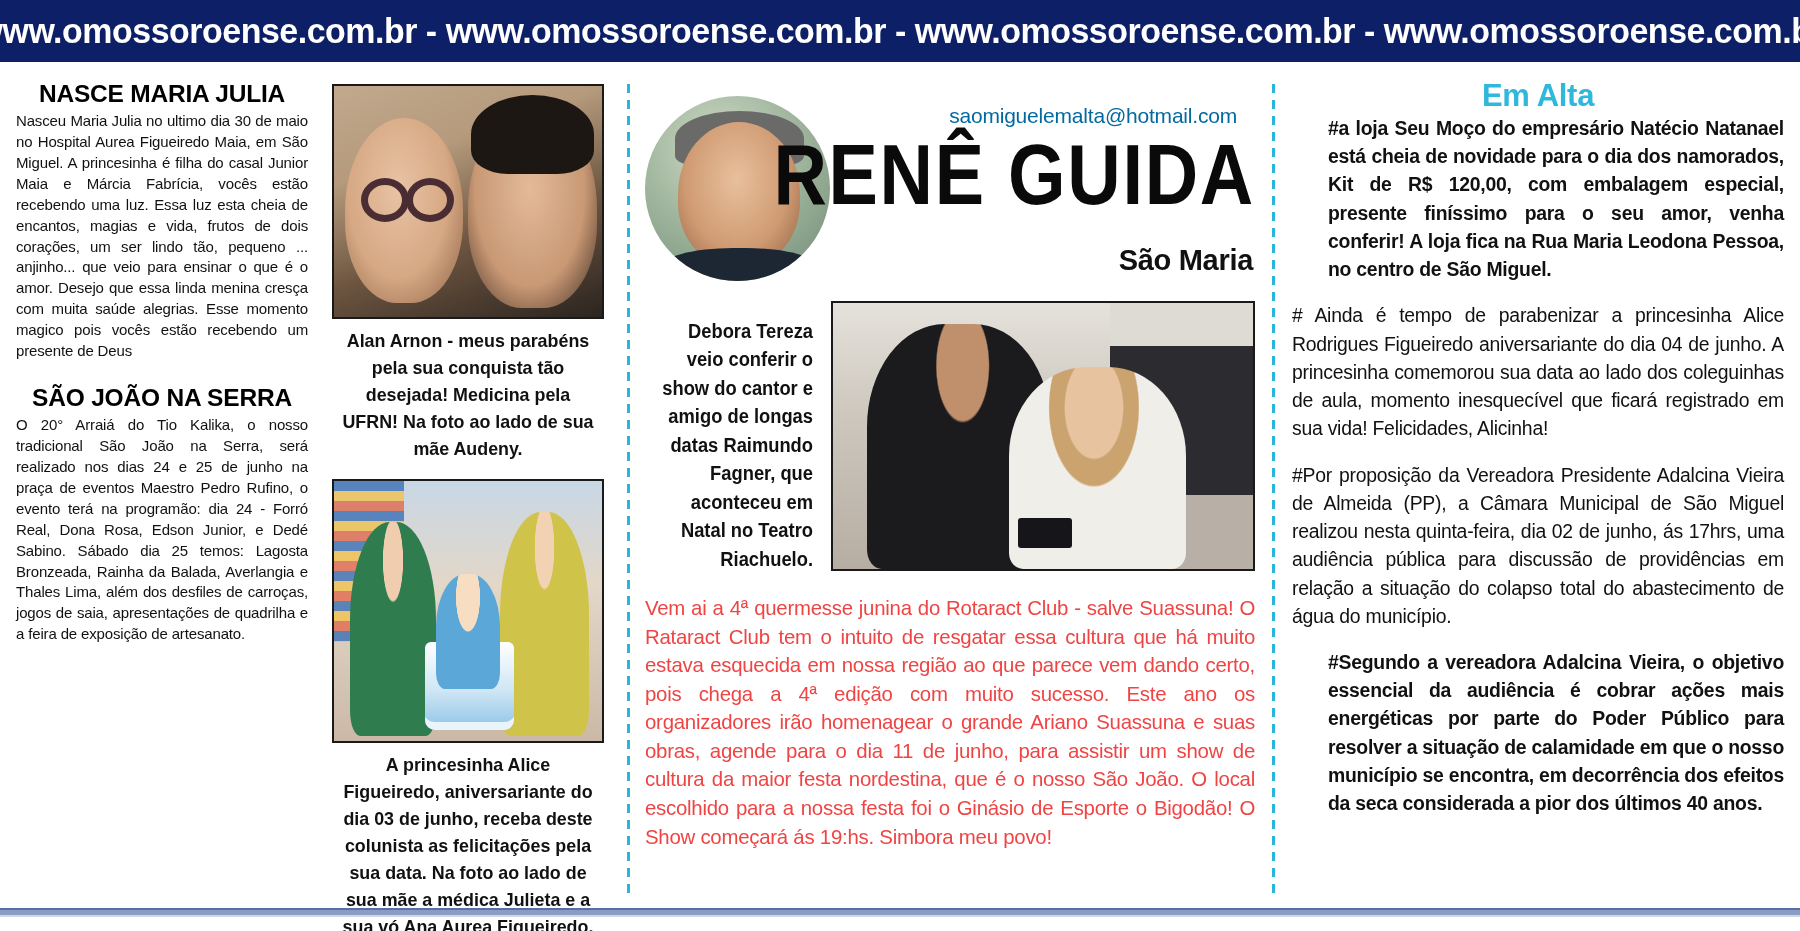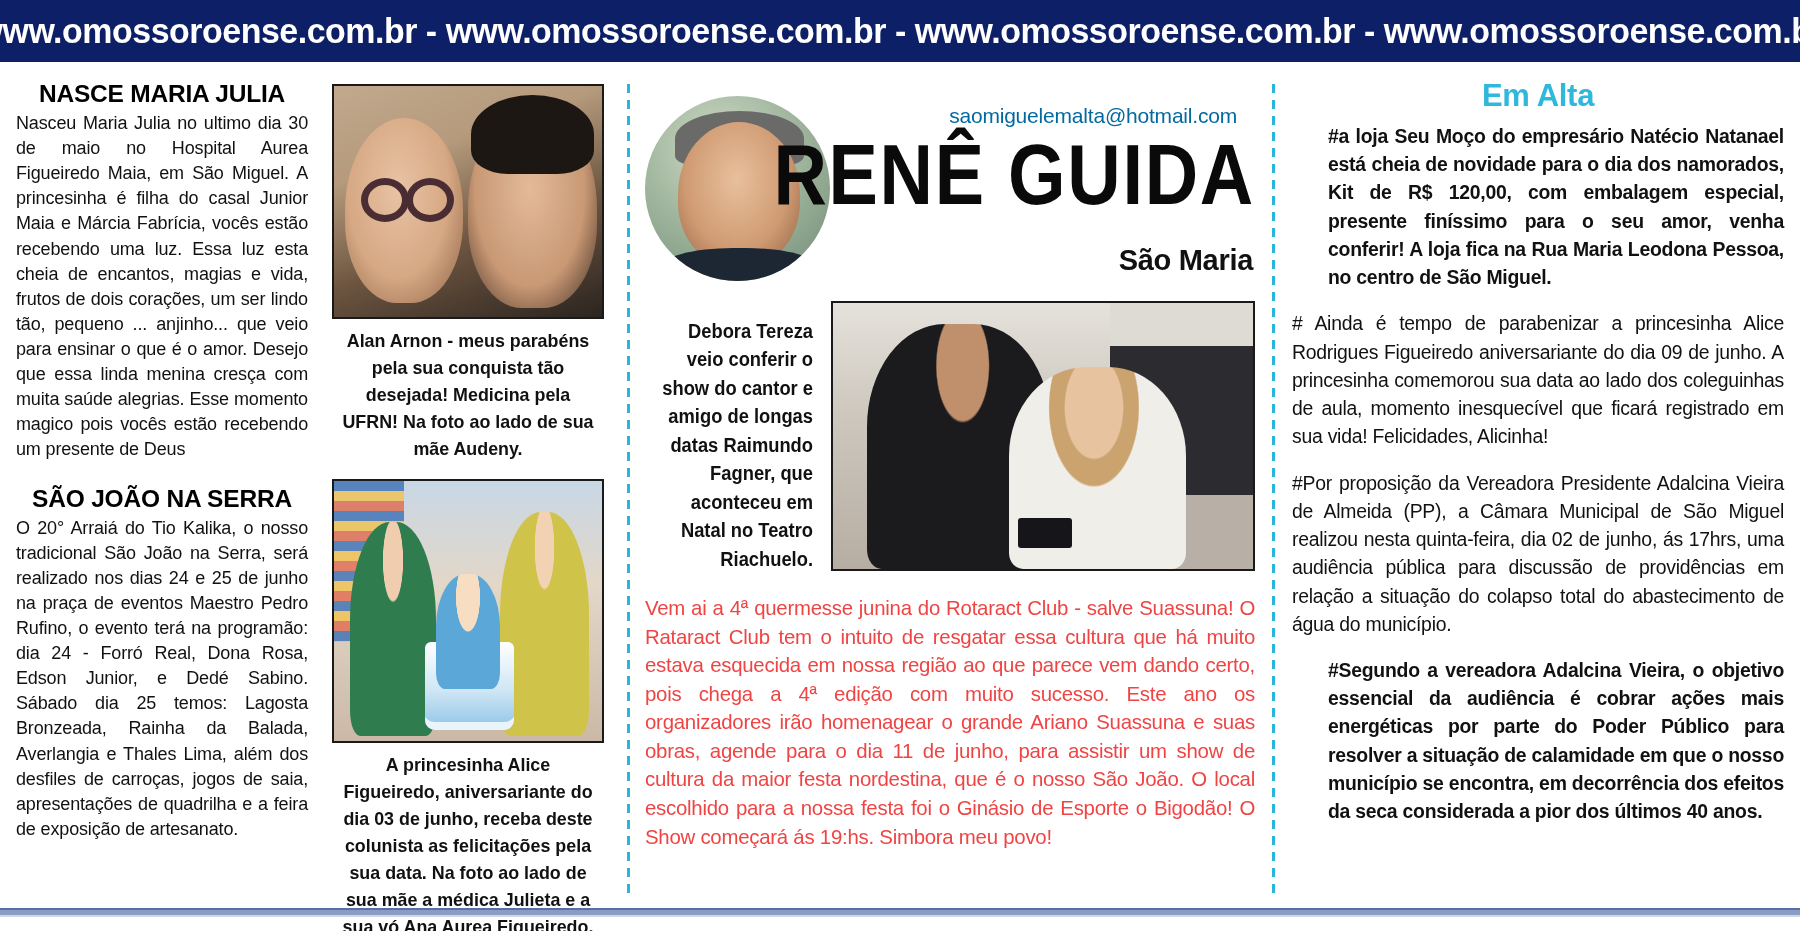--- a/index.html
+++ b/index.html
@@ -51,21 +51,21 @@
   }
 
   
   .c1 { left: 16px; width: 292px; }
   .hd1 {
     text-align: center; font-weight: 700; font-size: 24.5px;
     font-family: "Liberation Sans", sans-serif;
     letter-spacing: -0.2px; color: #000; margin-bottom: 3px;
   }
   .body1 {
-    font-size: 18px; line-height: 1.395; text-align: justify;
+    font-size: 15px; line-height: 1.395; text-align: justify;
     text-align-last: left; color: #111; hyphens: manual;
     font-family: "Liberation Sans", sans-serif; letter-spacing: -0.15px;
   }
   .gap { height: 22px; }
 
   
   .c2 { left: 332px; width: 272px; }
   .photo {
     width: 272px; border: 2px solid #1a1a1a; display: block;
     position: relative; overflow: hidden;
@@ -200,21 +200,21 @@
   }
   .body3 {
     font-size:20.4px; line-height:1.40; text-align:justify; text-align-last:left;
     color:#ef4444; letter-spacing:-0.25px; margin-top:6px;
   }
 
   
   .c4 { left: 1292px; width: 492px; }
   .hd4 {
     text-align:center; font-weight:700; font-size:31px; color:#2fb8dc;
-    letter-spacing:-0.3px; margin-bottom:8px;
+    letter-spacing:-0.3px; 
     font-family:"Liberation Sans", sans-serif;
   }
   .body4 {
     font-size:19.4px; line-height:1.455; text-align:justify; text-align-last:left;
     color:#111; font-weight:700; letter-spacing:-0.25px;
     margin-bottom: 18px;
     font-family:"Liberation Sans", sans-serif;
   }
   .body4.light { font-weight:400; }
   .body4.semi { font-weight:700;margin-left:36px; }
@@ -281,21 +281,21 @@
       </div>
 
       <div style="position:absolute; left:0; top:512px; width:610px;">
         <div class="body3">Vem ai a 4ª quermesse junina do Rotaract Club - salve Suassuna! O Rataract Club tem o intuito de resgatar essa cultura que há muito estava esquecida em nossa região ao que parece vem dando certo, pois chega a 4ª edição com muito sucesso. Este ano os organizadores irão homenagear o grande Ariano Suassuna e suas obras,  agende para o dia  11 de junho, para  assistir um show de cultura da maior festa nordestina, que é o nosso São João. O local escolhido para a nossa festa  foi o Ginásio de Esporte o Bigodão! O Show começará ás 19:hs. Simbora  meu povo!</div>
       </div>
     </div>
 
     <div class="col c4" style="top:16px;">
       <div class="hd4">Em Alta</div>
       <div class="body4 semi">#a loja Seu Moço do empresário Natécio Natanael está cheia de novidade para o dia dos namorados, Kit de R$ 120,00, com embalagem especial, presente finíssimo para o seu amor, venha conferir! A loja fica na Rua Maria Leodona Pessoa, no centro de São Miguel.</div>
-      <div class="body4 light"># Ainda é tempo de parabenizar a princesinha Alice Rodrigues Figueiredo aniversariante do dia 09 de junho. A princesinha comemorou sua data ao lado dos coleguinhas de aula, momento inesquecível que ficará registrado em sua vida! Felicidades, Alicinha!</div>
+      <div class="body4 light"># Ainda é tempo de parabenizar a princesinha Alice Rodrigues Figueiredo aniversariante do dia 04 de junho. A princesinha comemorou sua data ao lado dos coleguinhas de aula, momento inesquecível que ficará registrado em sua vida! Felicidades, Alicinha!</div>
       <div class="body4 light">#Por proposição da Vereadora Presidente Adalcina Vieira de Almeida (PP), a Câmara Municipal de São Miguel realizou nesta quinta-feira, dia 02 de junho, ás 17hrs, uma audiência pública para discussão de providências em relação a situação do colapso total do abastecimento de água do município.</div>
       <div class="body4 semi">#Segundo a vereadora Adalcina Vieira, o objetivo essencial da audiência é cobrar ações mais energéticas por parte do Poder Público para resolver a situação de calamidade em que o nosso município se encontra, em decorrência dos efeitos da seca considerada a pior dos últimos 40 anos.</div>
     </div>
 
   </div>
 
   <div class="footrule"></div>
 </div>
 
 </body></html>

